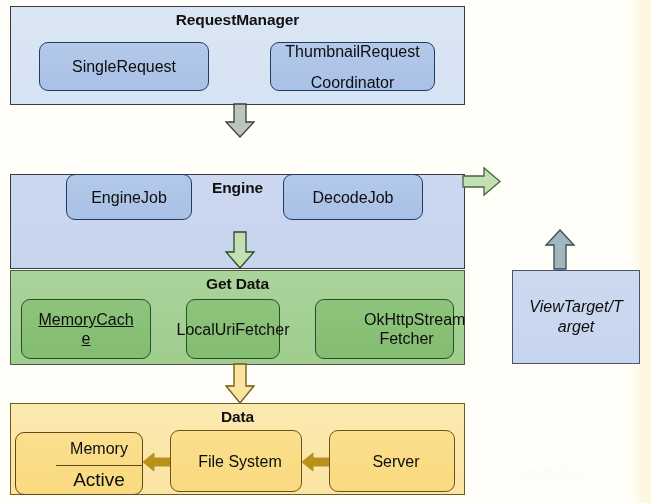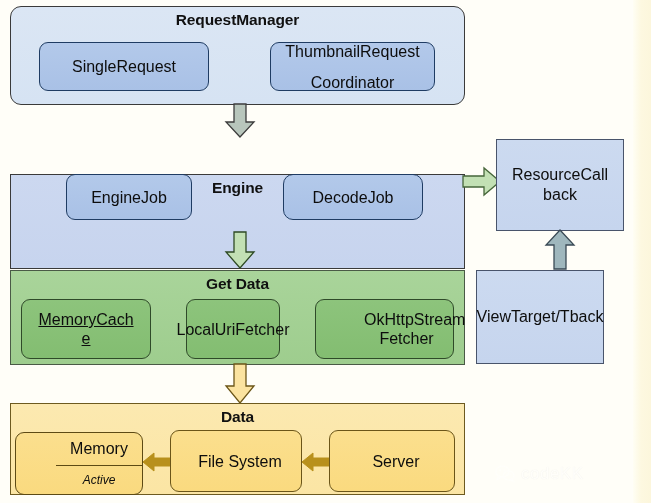--- a/index.html
+++ b/index.html
@@ -45,21 +45,20 @@
     font-weight: bold;
     font-size: 15.5px;
     color: #101010;
     letter-spacing: -0.1px;
   }
 
   
   .g-blue-light {
     background: linear-gradient(to bottom, #dbe6f4 0%, #d6e3f3 100%);
     border-color: #3a3a3a;
-    border-radius: 11px;
   }
   .g-blue-mid {
     background: linear-gradient(to bottom, #ccd8f0 0%, #c7d4ee 100%);
     border-color: #3a3a3a;
   }
   .g-green {
     background: linear-gradient(to bottom, #a9d49a 0%, #9ecd8e 100%);
     border-color: #4a5a46;
   }
   .g-yellow {
@@ -128,23 +127,22 @@
     justify-content: center;
     font-size: 16px;
     color: #0d0d0d;
     border-bottom: 1.2px solid #5d4a14;
   }
   .memory-bottom {
     height: 28px;
     display: flex;
     align-items: center;
     justify-content: center;
-    font-size: 12px;
-    color: #0d0d0d;
-    font-style: italic;
+    font-size: 19px;
+    color: #0d0d0d;
   }
 
   
   .arrow {
     position: absolute;
   }
   .arrow svg { display: block; overflow: visible; }
 
   
   .watermark {
@@ -190,21 +188,21 @@
   </div>
 
   <div class="group g-blue-mid" style="left:10px; top:138px; width:455px; height:95px;margin-top:36px;">
     <div class="group-title">Engine</div>
   </div>
 
   <div class="node n-blue" style="left:54px; top:174px; width:126px; height:46px;margin-left:12px;">
     <span class="lbl">EngineJob</span>
   </div>
 
-  <div class="node n-blue" style="left:283px; top:174px; width:140px; height:46px;border-radius:10px;">
+  <div class="node n-blue" style="left:283px; top:174px; width:140px; height:46px;">
     <span class="lbl">DecodeJob</span>
   </div>
 
   <div class="arrow" style="left:463px; top:167px;">
     <svg width="38" height="29" viewBox="0 0 38 29">
       <polygon points="0,9 21,9 21,1 37,14.5 21,28 21,20 0,20" fill="#c2e0b4" stroke="#46663a" stroke-width="1.3"></polygon>
     </svg>
   </div>
 
   <div class="arrow" style="left:225px; top:232px;">
@@ -260,34 +258,30 @@
   <div class="arrow" style="left:302px; top:451px;">
     <svg width="28" height="22" viewBox="0 0 28 22">
       <polygon points="0,11 11,2 11,7 27,7 27,15 11,15 11,20" fill="#b8901c" stroke="#b8901c" stroke-width="1"></polygon>
     </svg>
   </div>
 
   <div class="node n-yellow" style="left:329px; top:430px; width:126px; height:62px;">
     <span class="lbl">Server</span>
   </div>
 
-  <div class="sqnode" style="left:496px; top:139px; width:128px; height:92px; flex-direction:column;">
-    <span class="lbl">ResourceCall</span>
-    <span class="lbl">back</span>
-  </div>
 
   <div class="arrow" style="left:544px; top:230px;">
     <svg width="32" height="40" viewBox="0 0 32 40">
       <polygon points="16,0 30,15 22,15 22,39 10,39 10,15 2,15" fill="#9fb7bd" stroke="#3a4a55" stroke-width="1.3"></polygon>
     </svg>
   </div>
 
-  <div class="sqnode" style="left:476px; top:270px; width:128px; height:94px; flex-direction:row;">
+  <div class="sqnode" style="left:512px; top:270px; width:128px; height:94px; flex-direction:column;font-style:italic;">
     <span class="lbl">ViewTarget/T</span>
-    <span class="lbl">back</span>
+    <span class="lbl">arget</span>
   </div>
 
   <div class="watermark" style="left:495px; top:464px;">
     <span class="wm-icon">
       <svg width="21" height="18" viewBox="0 0 21 18">
         <ellipse cx="7.4" cy="6.6" rx="6.6" ry="5.6" fill="none" stroke="#ffffff" stroke-width="1.2"></ellipse>
         <path d="M3.6 11.2 L2.0 14.6 L5.6 12.6 Z" fill="none" stroke="#ffffff" stroke-width="1.2"></path>
         <circle cx="5.2" cy="5.2" r="0.95" fill="#ffffff"></circle>
         <circle cx="9.6" cy="5.2" r="0.95" fill="#ffffff"></circle>
         <ellipse cx="13.6" cy="10.4" rx="5.4" ry="4.6" fill="none" stroke="#ffffff" stroke-width="1.2"></ellipse>

